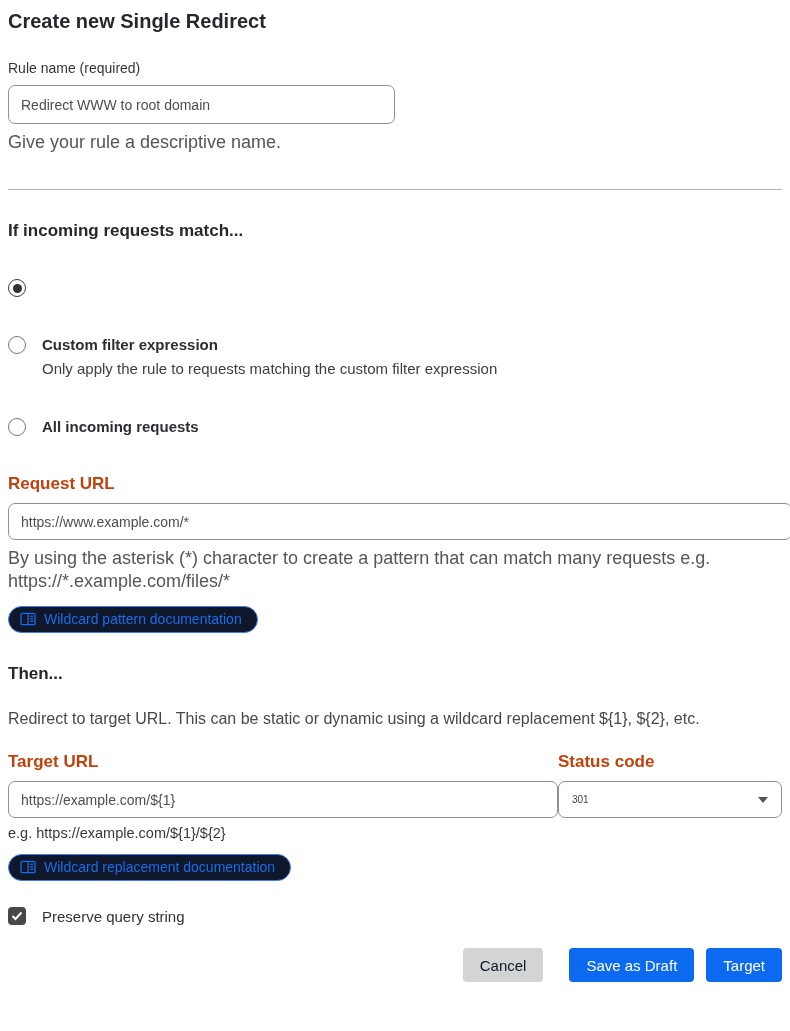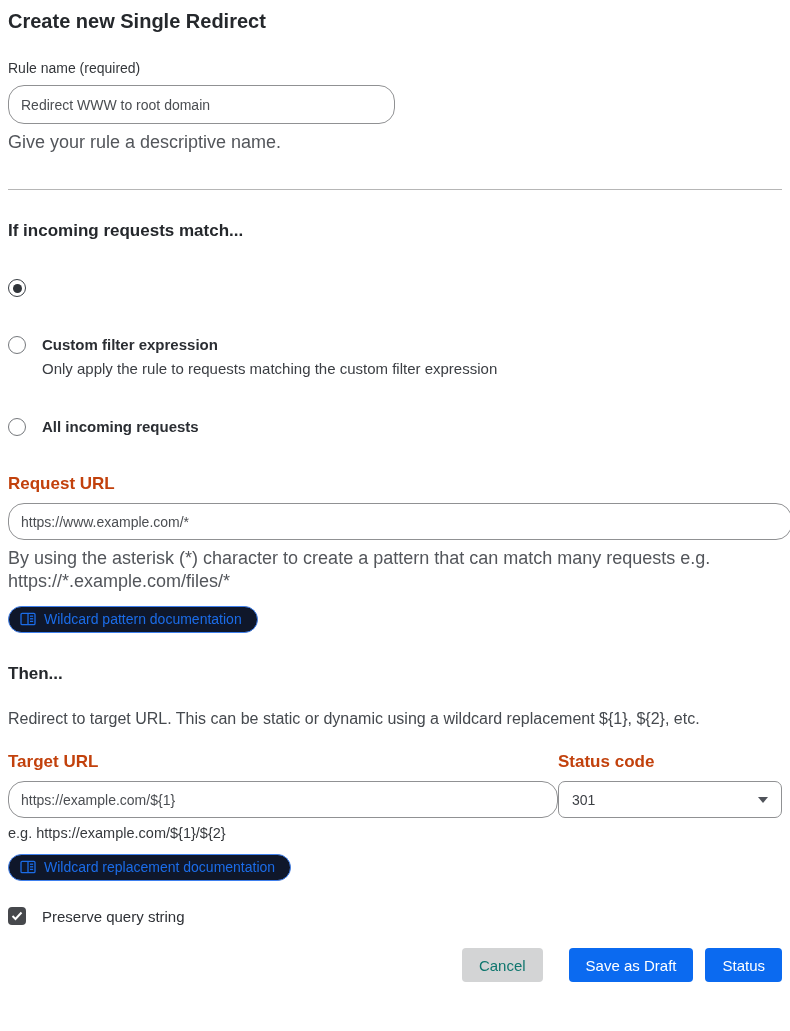--- a/index.html
+++ b/index.html
@@ -10,21 +10,21 @@
     color: #26292e;
     padding: 6px 8px 8px 8px;
     overflow: hidden;
   }
   .page-title {
     font-size: 20px; font-weight: 700; color: #25282c;
     margin: 2px 0 0 0; line-height: 26px;
   }
   .field-label { font-size: 14px; color: #33363a; margin-top: 26px; }
   .text-input {
-    display: block; height: 39px; border: 1px solid #909193; border-radius: 16px;
+    display: block; height: 39px; border: 1px solid #909193; border-radius: 7px;
     font-family: "Liberation Sans", sans-serif; font-size: 14px; color: #4b4e52;
     padding: 0 12px; margin-top: 9px; background: #fff; outline: none; width: 387px;
   }
   .helper { font-size: 18px; color: #53565b; margin-top: 7px; line-height: 23px; }
   .divider { border: none; border-top: 1px solid #b6b6b6; margin: 35px 0 0 0; }
   .section-heading { font-size: 17px; font-weight: 700; color: #25282c; margin: 31px 0 0 0; }
   .radio-group { margin-top: 37px; }
   .radio-row { display: flex; align-items: flex-start; }
   .radio-row + .radio-row { margin-top: 38px; }
   .radio-circle {
@@ -52,21 +52,21 @@
   }
   .doc-pill svg { display: block; }
   .then-para { font-size: 16px; color: #45494e; margin-top: 24px; line-height: 22px; }
   .fields-row { display: flex; margin-top: 22px; }
   .field-col-left { flex: 1; }
   .field-col-right { flex: 0 0 224px; }
   .fields-row .text-input { width: 100%; height: 37px; margin-top: 9px; }
   .select-box {
     display: flex; align-items: center; justify-content: space-between;
     height: 37px; border: 1px solid #909193; border-radius: 7px;
-    padding: 0 13px; margin-top: 9px; font-size: 14px; color: #3c3f44;
+    padding: 0 13px; margin-top: 9px; font-size: 10px; color: #3c3f44;
     background: #fff; cursor: pointer;
   }
   .caret-down {
     width: 0; height: 0;
     border-left: 5px solid transparent; border-right: 5px solid transparent;
     border-top: 6px solid #50535a;
   }
   .eg-helper { font-size: 14.5px; color: #36393d; margin-top: 7px; }
   .checkbox-row { display: flex; align-items: center; margin-top: 26px; }
   .checkbox {
@@ -74,21 +74,21 @@
     display: flex; align-items: center; justify-content: center;
     flex: 0 0 18px; cursor: pointer;
   }
   .checkbox-label { font-size: 15px; color: #2e3136; margin-left: 16px; }
   .footer { display: flex; justify-content: flex-end; align-items: center; margin-top: 23px; }
   .btn {
     height: 34px; border: none; border-radius: 4px;
     font-family: "Liberation Sans", sans-serif; font-size: 15px; cursor: pointer;
     padding: 0 17px;
   }
-  .btn-secondary { background: #d3d4d5; color: #0f766e; }
+  .btn-secondary { background: #d3d4d5; color: #0f172a; }
   .btn-primary { background: #0b6af0; color: #ffffff; }
   .btn-save { margin-left: 26px; }
   .btn-deploy { margin-left: 12px; }
 </style>
 </head>
 <body>
 
 
 
 <h1 class="page-title">Create new Single Redirect</h1>
@@ -177,17 +177,17 @@
     <svg width="12" height="10" viewBox="0 0 12 10">
       <polyline points="1.5,5 4.5,8 10.5,1.5" stroke="#ffffff" stroke-width="2" fill="none"></polyline>
     </svg>
   </div>
   <div class="checkbox-label">Preserve query string</div>
 </div>
 
 <div class="footer">
   <button class="btn btn-secondary">Cancel</button>
   <button class="btn btn-primary btn-save">Save as Draft</button>
-  <button class="btn btn-primary btn-deploy">Status</button>
+  <button class="btn btn-primary btn-deploy">Target</button>
 </div>
 
 
 
 
 </body></html>

